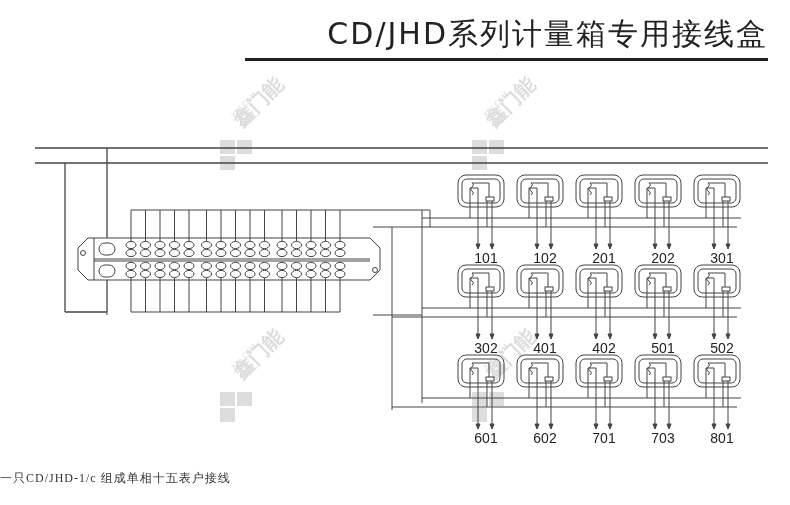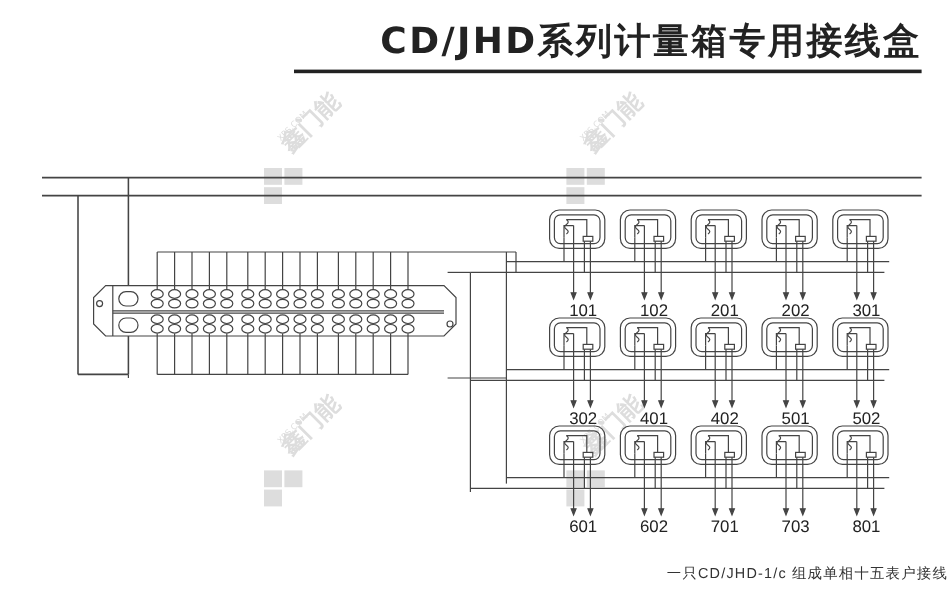--- a/index.html
+++ b/index.html
@@ -1,19 +1,19 @@
 <!DOCTYPE html>
 <html><head>
 <meta charset="utf-8">
 <style>
   html,body{margin:0;padding:0;background:#fff;}
   body{width:790px;height:505px;position:relative;overflow:hidden;font-family:"DejaVu Sans",sans-serif;}
-  .title{position:absolute;right:22px;top:14px;font-size:30px;font-weight:bold;color:#222;letter-spacing:2px;font-family:"DejaVu Sans",sans-serif;}
+  .title{position:absolute;right:22px;top:14px;font-size:30px;font-weight:normal;color:#222;letter-spacing:2px;font-family:"DejaVu Sans",sans-serif;}
   .title-rule{position:absolute;left:245px;right:22px;top:58px;height:3px;background:#222;}
-  .caption{position:absolute;left:0;right:0;top:470px;text-align:right;font-size:12px;color:#333;letter-spacing:1px;font-family:Liberation Sans, sans-serif;}
+  .caption{position:absolute;left:0;right:0;top:470px;text-align:left;font-size:12px;color:#333;letter-spacing:1px;font-family:Liberation Serif, serif;}
   svg{position:absolute;left:0;top:0;}
   .lbl{font-family:"Liberation Sans",sans-serif;font-size:14px;fill:#222;}
   .wm{font-family:"DejaVu Sans",sans-serif;font-size:20px;font-weight:bold;fill:#ddd;}
   .wms{font-family:"DejaVu Sans",sans-serif;font-size:7px;fill:#ddd;}
 </style>
 </head>
 <body>
 
 <div class="title">CD/JHD系列计量箱专用接线盒</div>
 <div class="title-rule"></div>

